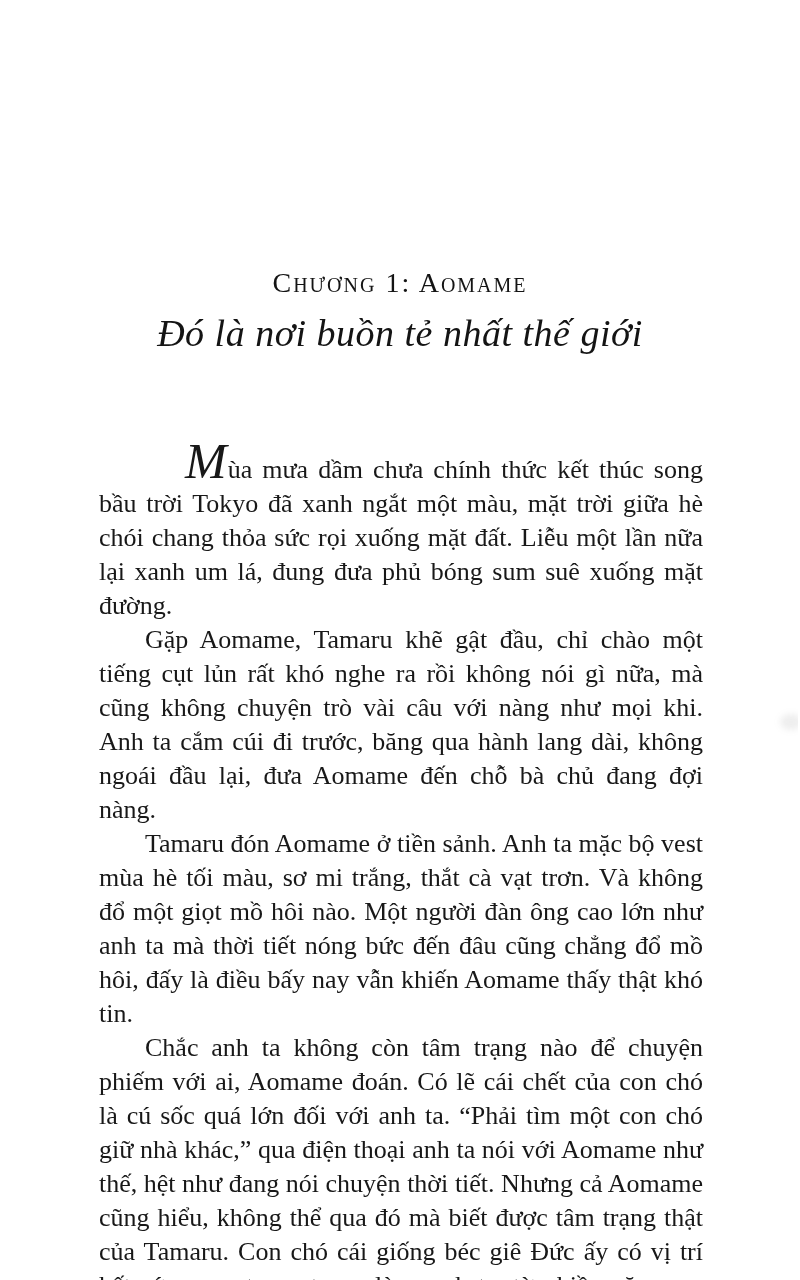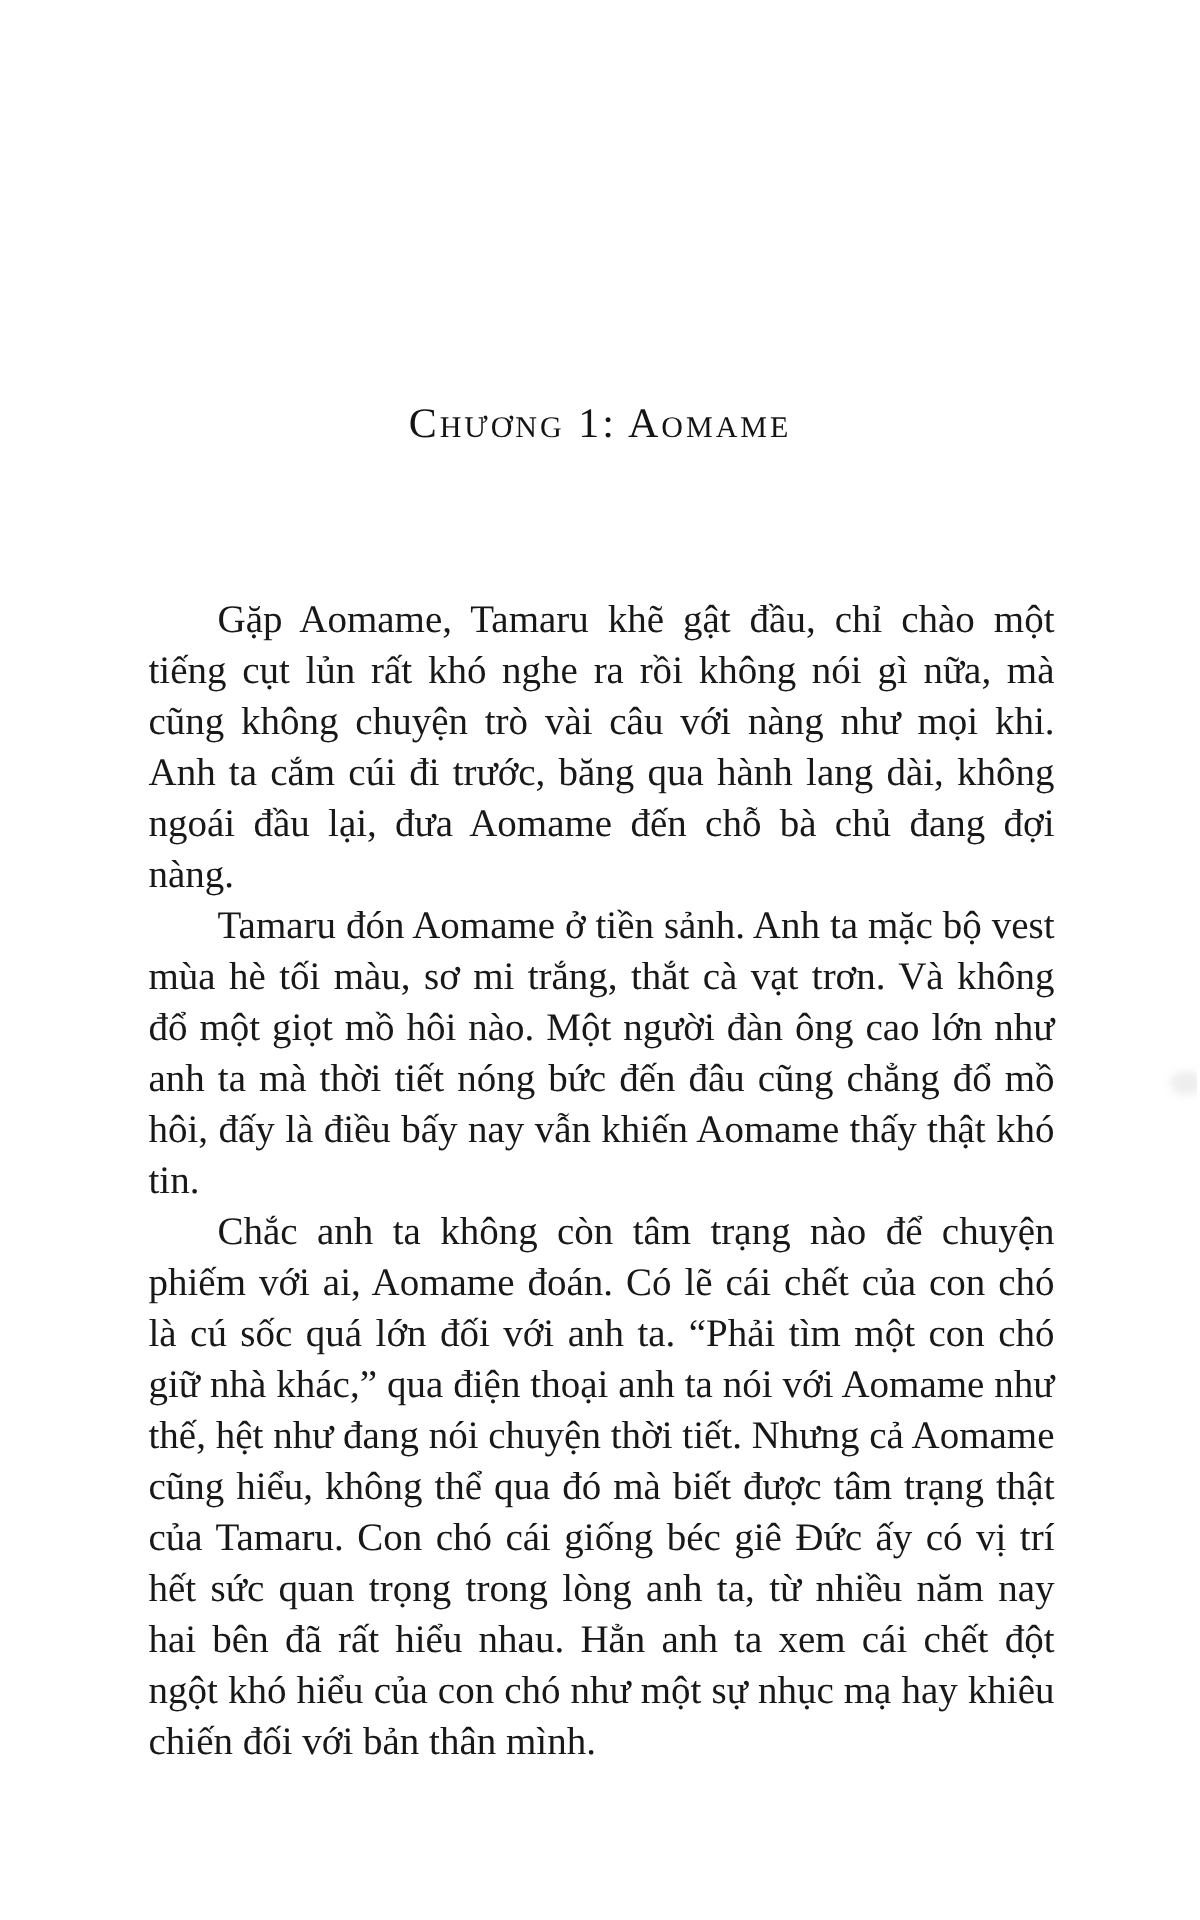--- a/index.html
+++ b/index.html
@@ -72,23 +72,25 @@
     pointer-events: none;
   }
 </style>
 </head>
 <body>
 
 <div class="page">
 
   <h1 class="chapter-heading">Chương 1: Aomame</h1>
 
+  <h2 class="chapter-subtitle">Đó là nơi buồn tẻ nhất thế giới</h2>
 
   <section class="body-text">
 
+    <p class="first-paragraph"><span class="drop-cap">M</span><span>ùa mưa dầm chưa chính thức kết thúc song bầu trời Tokyo đã xanh ngắt một màu, mặt trời giữa hè chói chang thỏa sức rọi xuống mặt đất. Liễu một lần nữa lại xanh um lá, đung đưa phủ bóng sum suê xuống mặt đường.</span></p>
 
     <p>Gặp Aomame, Tamaru khẽ gật đầu, chỉ chào một tiếng cụt lủn rất khó nghe ra rồi không nói gì nữa, mà cũng không chuyện trò vài câu với nàng như mọi khi. Anh ta cắm cúi đi trước, băng qua hành lang dài, không ngoái đầu lại, đưa Aomame đến chỗ bà chủ đang đợi nàng.</p>
 
     <p>Tamaru đón Aomame ở tiền sảnh. Anh ta mặc bộ vest mùa hè tối màu, sơ mi trắng, thắt cà vạt trơn. Và không đổ một giọt mồ hôi nào. Một người đàn ông cao lớn như anh ta mà thời tiết nóng bức đến đâu cũng chẳng đổ mồ hôi, đấy là điều bấy nay vẫn khiến Aomame thấy thật khó tin.</p>
 
     <p>Chắc anh ta không còn tâm trạng nào để chuyện phiếm với ai, Aomame đoán. Có lẽ cái chết của con chó là cú sốc quá lớn đối với anh ta. “Phải tìm một con chó giữ nhà khác,” qua điện thoại anh ta nói với Aomame như thế, hệt như đang nói chuyện thời tiết. Nhưng cả Aomame cũng hiểu, không thể qua đó mà biết được tâm trạng thật của Tamaru. Con chó cái giống béc giê Đức ấy có vị trí hết sức quan trọng trong lòng anh ta, từ nhiều năm nay hai bên đã rất hiểu nhau. Hẳn anh ta xem cái chết đột ngột khó hiểu của con chó như một sự nhục mạ hay khiêu chiến đối với bản thân mình.</p>
 
   </section>
 
   <div class="scan-smudge"></div>

